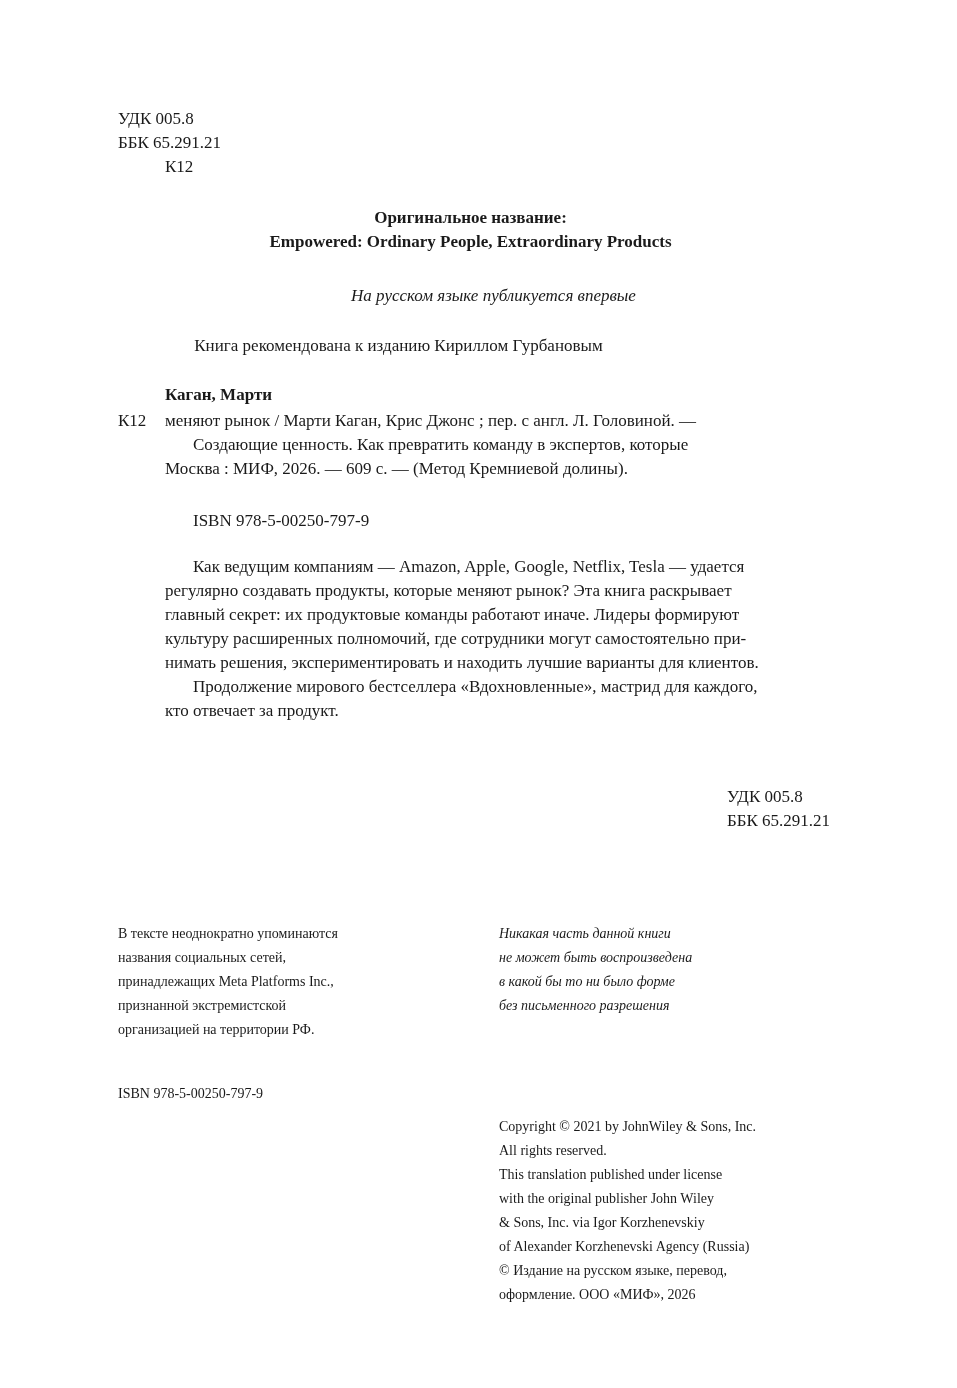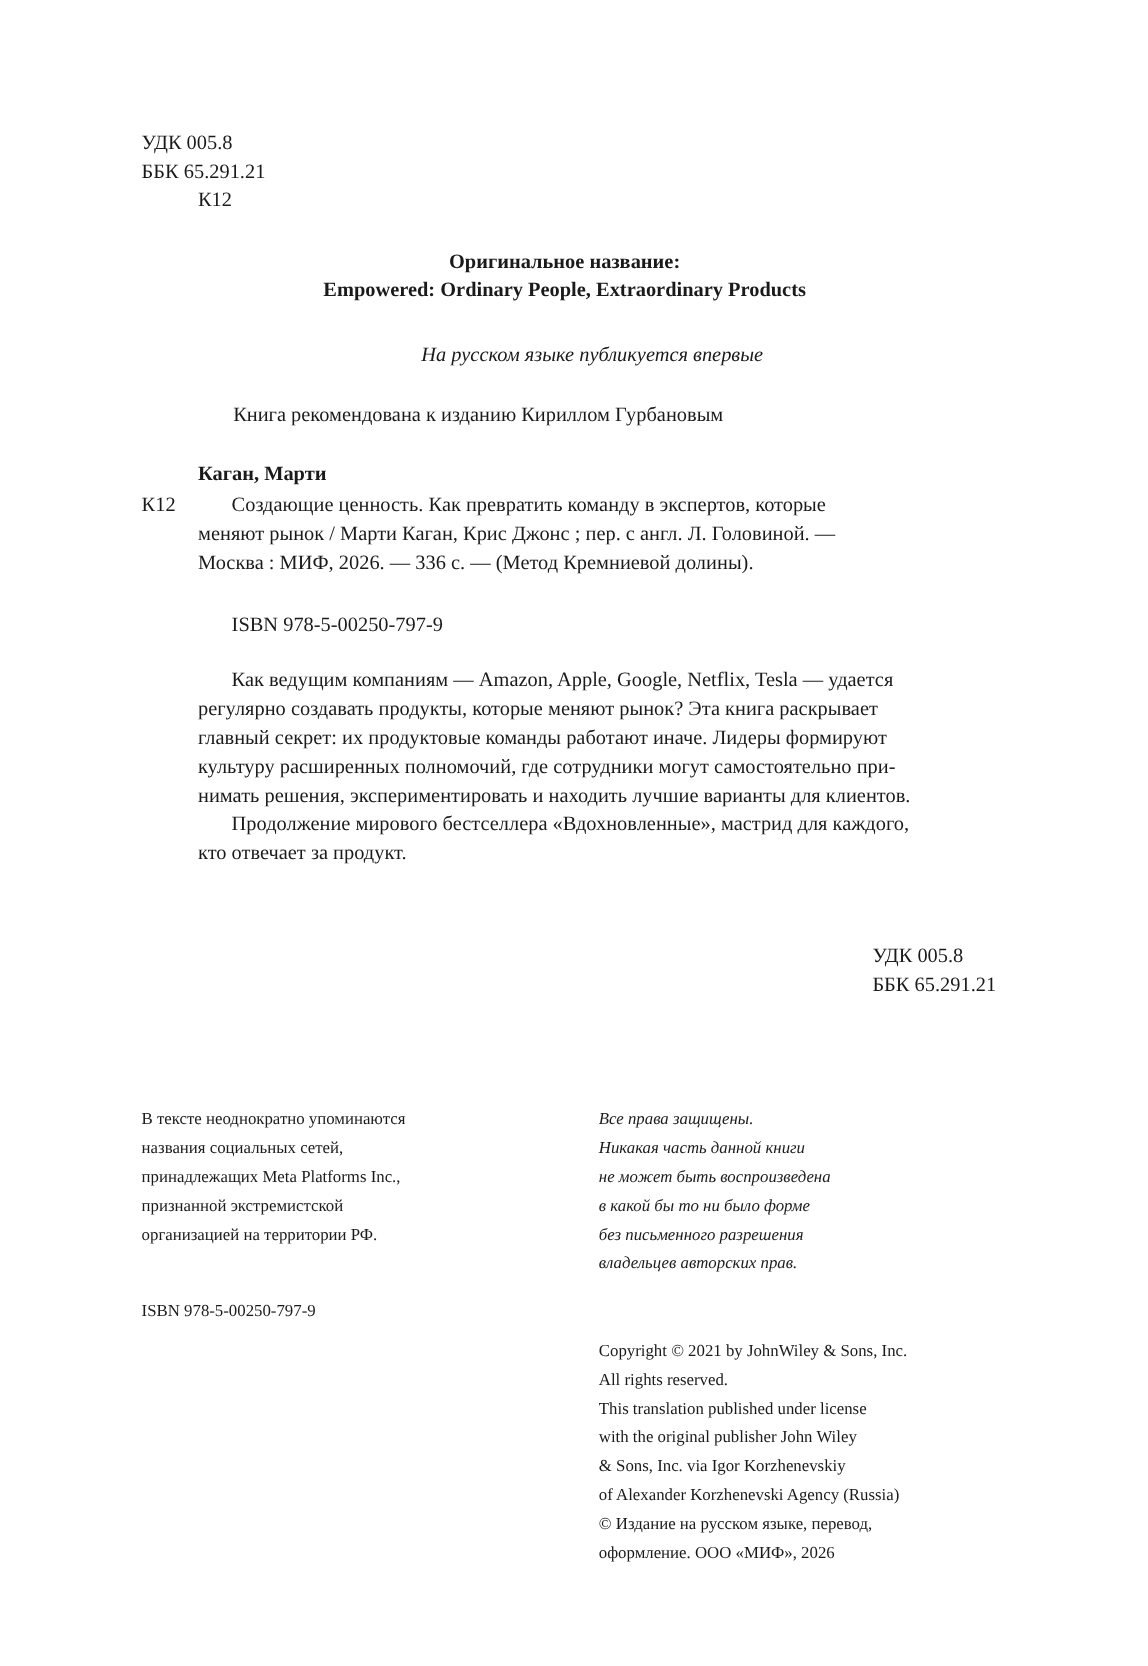--- a/index.html
+++ b/index.html
@@ -49,23 +49,23 @@
 </div>
 
 <div class="abs center italic" id="first-pub">На русском языке публикуется впервые</div>
 
 <div class="abs center" id="recommended">Книга рекомендована к изданию Кириллом Гурбановым</div>
 
 <div class="abs bold" id="author">Каган, Марти</div>
 <div class="abs" id="k12-side">К12</div>
 
 <div class="abs" id="biblio">
+  <span class="line">меняют рынок / Марти Каган, Крис Джонс ; пер. с англ. Л. Головиной. —</span>
   <span class="line indent">Создающие ценность. Как превратить команду в экспертов, которые</span>
-  <span class="line">меняют рынок / Марти Каган, Крис Джонс ; пер. с англ. Л. Головиной. —</span>
-  <span class="line">Москва : МИФ, 2026. — 336 с. — (Метод Кремниевой долины).</span>
+  <span class="line">Москва : МИФ, 2026. — 609 с. — (Метод Кремниевой долины).</span>
 </div>
 
 <div class="abs" id="isbn-mid">ISBN 978-5-00250-797-9</div>
 
 <div class="abs" id="annotation">
   <span class="line indent">Как ведущим компаниям — Amazon, Apple, Google, Netflix, Tesla — удается</span>
   <span class="line">регулярно создавать продукты, которые меняют рынок? Эта книга раскрывает</span>
   <span class="line">главный секрет: их продуктовые команды работают иначе. Лидеры формируют</span>
   <span class="line">культуру расширенных полномочий, где сотрудники могут самостоятельно при-</span>
   <span class="line">нимать решения, экспериментировать и находить лучшие варианты для клиентов.</span>
@@ -80,26 +80,24 @@
 
 <div class="abs small" id="meta-note">
   <span class="line">В тексте неоднократно упоминаются</span>
   <span class="line">названия социальных сетей,</span>
   <span class="line">принадлежащих Meta Platforms Inc.,</span>
   <span class="line">признанной экстремистской</span>
   <span class="line">организацией на территории РФ.</span>
 </div>
 
 <div class="abs small italic" id="rights-note">
-  <span class="line">Все права защищены.</span>
   <span class="line">Никакая часть данной книги</span>
   <span class="line">не может быть воспроизведена</span>
   <span class="line">в какой бы то ни было форме</span>
   <span class="line">без письменного разрешения</span>
-  <span class="line">владельцев авторских прав.</span>
 </div>
 
 <div class="abs small" id="isbn-bottom">ISBN 978-5-00250-797-9</div>
 
 <div class="abs small" id="copyright">
   <span class="line">Copyright © 2021 by JohnWiley &amp; Sons, Inc.</span>
   <span class="line">All rights reserved.</span>
   <span class="line">This translation published under license</span>
   <span class="line">with the original publisher John Wiley</span>
   <span class="line">&amp; Sons, Inc. via Igor Korzhenevskiy</span>

